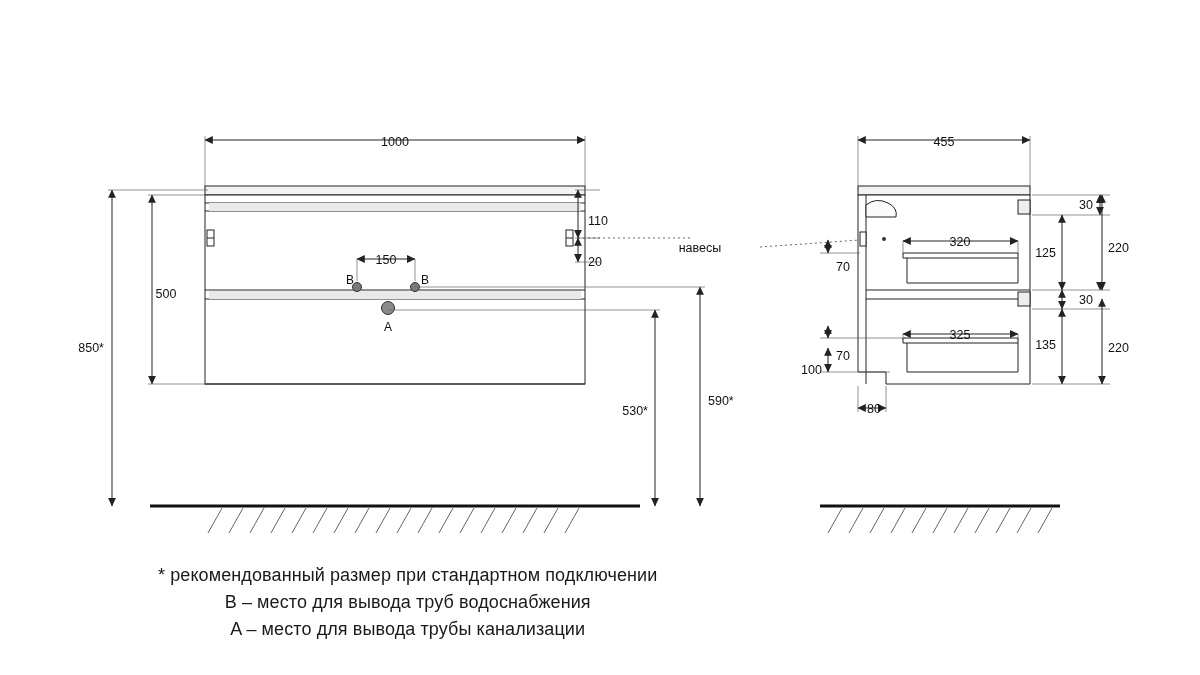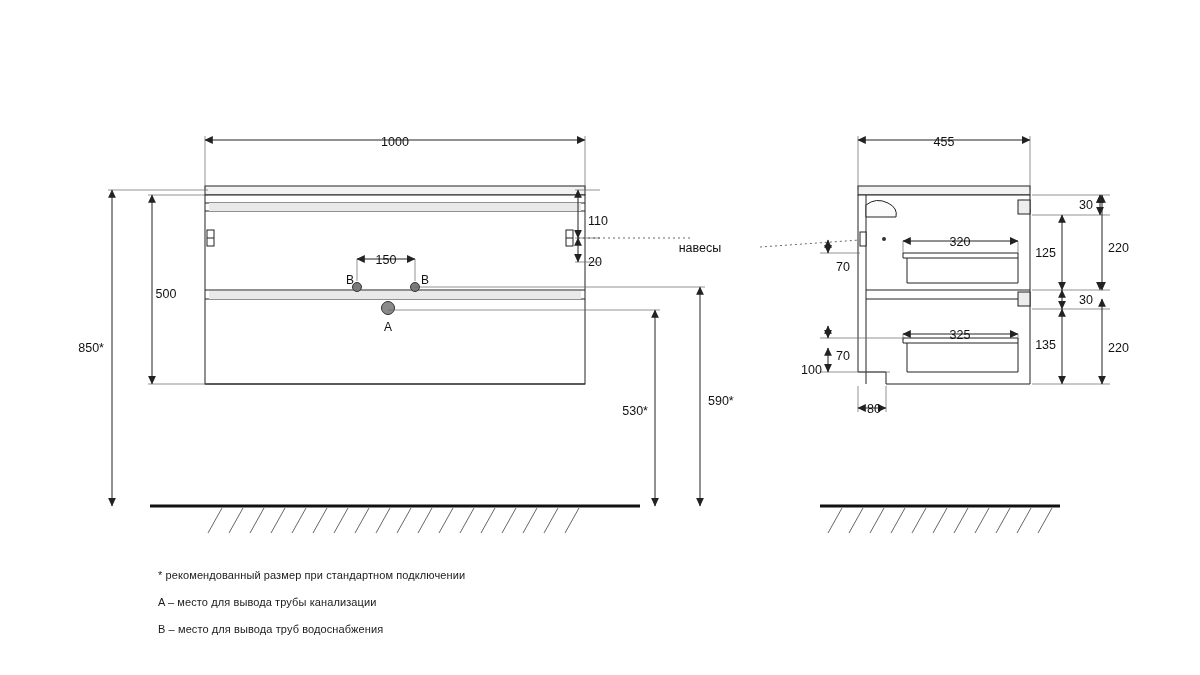--- a/index.html
+++ b/index.html
@@ -9,24 +9,25 @@
     font-family:"Liberation Sans", sans-serif;
     color:#1a1a1a;
     overflow:hidden;
     position:relative;
   }
   #stage{position:absolute;left:0;top:0;width:1028px;height:675px;}
   svg#drawing{position:absolute;left:0;top:0;width:1200px;height:675px;}
   .notes{
     position:absolute;
     left:158px;top:562px;
-    font-size:11px;
+    font-size:18px;
     line-height:27px;
     color:#1a1a1a;
     white-space:nowrap;
+    text-align:center;
   }
   .notes div{letter-spacing:0.1px;}
   text{font-family:"Liberation Sans", sans-serif;}
 </style>
 </head>
 <body>
 
 <div id="stage">
 
 <svg id="drawing" viewBox="0 0 1200 675">
@@ -246,17 +247,17 @@
     <text x="960" y="339" text-anchor="middle">325</text>
     <text x="836" y="271">70</text>
     <text x="836" y="360">70</text>
     <text x="801" y="374">100</text>
     <text x="874" y="413" text-anchor="middle">80</text>
   </g>
 </svg>
 
 <div class="notes">
   <div>* рекомендованный размер при стандартном подключении</div>
+  <div>B – место для вывода труб водоснабжения</div>
   <div>A – место для вывода трубы канализации</div>
-  <div>B – место для вывода труб водоснабжения</div>
 </div>
 
 </div>
 
 </body></html>

